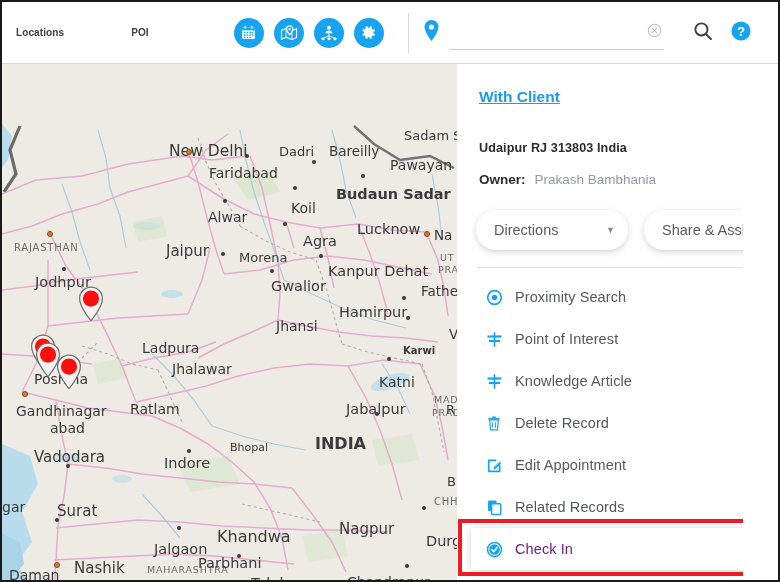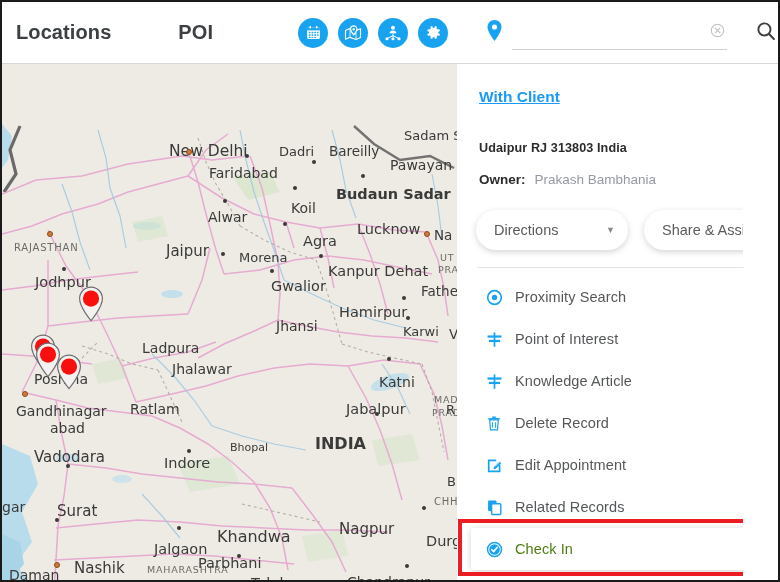--- a/index.html
+++ b/index.html
@@ -20,21 +20,21 @@
   
   .topbar {
     position: absolute; left: 0; top: 0;
     width: 776px; height: 62px;
     background: #ffffff;
     border-bottom: 1px solid #d8d8d8;
     display: flex; align-items: center;
   }
   .tabs { display: flex; align-items: center; }
   .tab {
-    font-size: 20px; color: #3c4043; font-weight: 600;
+    font-size: 10px; color: #3c4043; font-weight: 600;
     letter-spacing: .1px; cursor: pointer;
     white-space: nowrap;
   }
   .tab.t-locations { margin-left: 14px; }
   .tab.t-poi { margin-left: 67px; }
 
   .circle-icons { display: flex; align-items: center; margin-left: 85px; gap: 10px; }
   .cicon {
     width: 30px; height: 30px; border-radius: 50%;
     background: #18a3f0;
@@ -172,21 +172,21 @@
     font-size: 14.5px; color: #555759;
     letter-spacing: .1px;
   }
   .mi.checkin {
     background: #fff;
     box-shadow: 0 1px 7px rgba(0,0,0,.18);
     margin-left: 14px; width: 307px;
     padding-left: 14px;
     border-radius: 2px;
   }
-  .mi.checkin .mi-lb { color: #4d7c0f; }
+  .mi.checkin .mi-lb { color: #701a75; }
 
   .redbox {
     position: absolute; left: 1px; top: 455px;
     width: 320px; height: 57px;
     border: 4px solid #ec1c24;
     border-right: none;
     pointer-events: none;
   }
 </style>
 </head>
@@ -388,21 +388,21 @@
         <div class="maplabel" style="left: 164px; top: 178px; font-size: 15px; font-weight: 400;">Jaipur</div>
         <div class="maplabel" style="left: 273px; top: 169px; font-size: 14.5px; font-weight: 400; padding-left: 28px;">Agra</div>
         <div class="maplabel" style="left: 237px; top: 186px; font-size: 13px; font-weight: 400;">Morena</div>
         <div class="maplabel" style="left: 326px; top: 199px; font-size: 14.5px; font-weight: 400;">Kanpur Dehat</div>
         <div class="maplabel" style="left: 33px; top: 210px; font-size: 14.5px; font-weight: 400;">Jodhpur</div>
         <div class="maplabel" style="left: 269px; top: 214px; font-size: 14.5px; font-weight: 400;">Gwalior</div>
         <div class="maplabel" style="left: 419px; top: 219px; font-size: 13.5px; font-weight: 400;">Fathe</div>
         <div class="maplabel" style="left: 337px; top: 240px; font-size: 14.5px; font-weight: 400;">Hamirpur</div>
         <div class="maplabel" style="left: 274px; top: 254px; font-size: 14px; font-weight: 400;">Jhansi</div>
         <div class="maplabel" style="left: 140px; top: 276px; font-size: 14px; font-weight: 400;">Ladpura</div>
-        <div class="maplabel" style="left: 401px; top: 260px; font-size: 13px; font-weight: 400;">Karwi</div>
+        <div class="maplabel" style="left: 401px; top: 281px; font-size: 10px; font-weight: 700;">Karwi</div>
         <div class="maplabel" style="left: 447px; top: 262px; font-size: 13.5px; font-weight: 400;">V</div>
         <div class="maplabel" style="left: 170px; top: 297px; font-size: 14px; font-weight: 400;">Jhalawar</div>
         <div class="maplabel" style="left: 377px; top: 310px; font-size: 14px; font-weight: 400;">Katni</div>
         <div class="maplabel" style="left: 32px; top: 307px; font-size: 14px; font-weight: 400;">Poshina</div>
         <div class="maplabel" style="left: 128px; top: 337px; font-size: 14px; font-weight: 400;">Ratlam</div>
         <div class="maplabel" style="left: 344px; top: 337px; font-size: 14.5px; font-weight: 400;">Jabalpur</div>
         <div class="maplabel" style="left: 432px; top: 330px; font-size: 9.5px; font-weight: 400; letter-spacing: 0.8px; color: rgb(107, 107, 102);">MADHYA</div>
         <div class="maplabel" style="left: 430px; top: 343px; font-size: 9.5px; font-weight: 400; letter-spacing: 0.8px; color: rgb(107, 107, 102);">PRADESH</div>
         <div class="maplabel" style="left: 14px; top: 339px; font-size: 14px; font-weight: 400;">Gandhinagar</div>
         <div class="maplabel" style="left: 228px; top: 356px; font-size: 11px; font-weight: 400; margin-top: 21px;">Bhopal</div>

